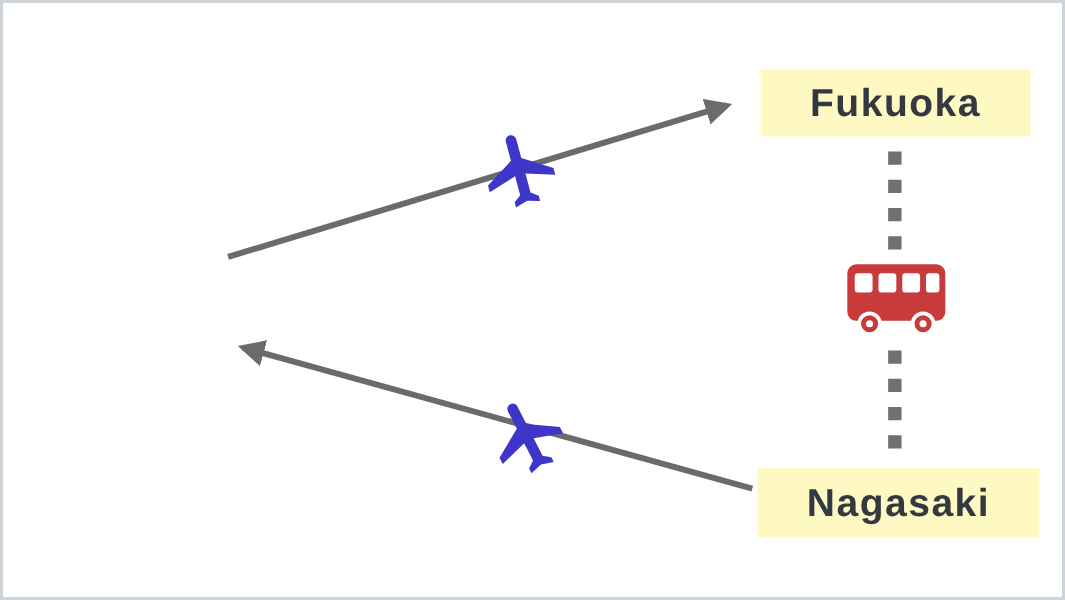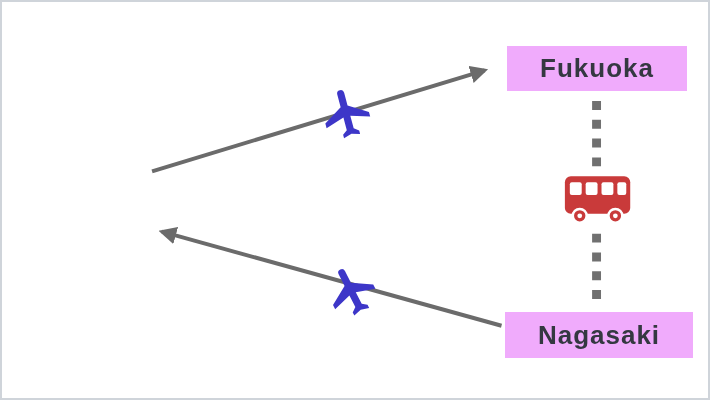--- a/index.html
+++ b/index.html
@@ -22,21 +22,21 @@
     left: 0;
     top: 0;
     width: 100%;
     height: 100%;
   }
   .node-label {
     position: absolute;
     display: flex;
     align-items: center;
     justify-content: center;
-    background: #f0abfc;
+    background: #fef9c3;
     color: #343841;
     font-weight: bold;
     font-size: 26px;
     letter-spacing: 1px;
     white-space: nowrap;
   }
   .node-tokyo    { left: 14px;  top: 176px; width: 127px; height: 45px; }
   .node-fukuoka  { left: 505px; top: 44px;  width: 180px; height: 45px; }
   .node-nagasaki { left: 503px; top: 310px; width: 188px; height: 46px; }
 </style>

